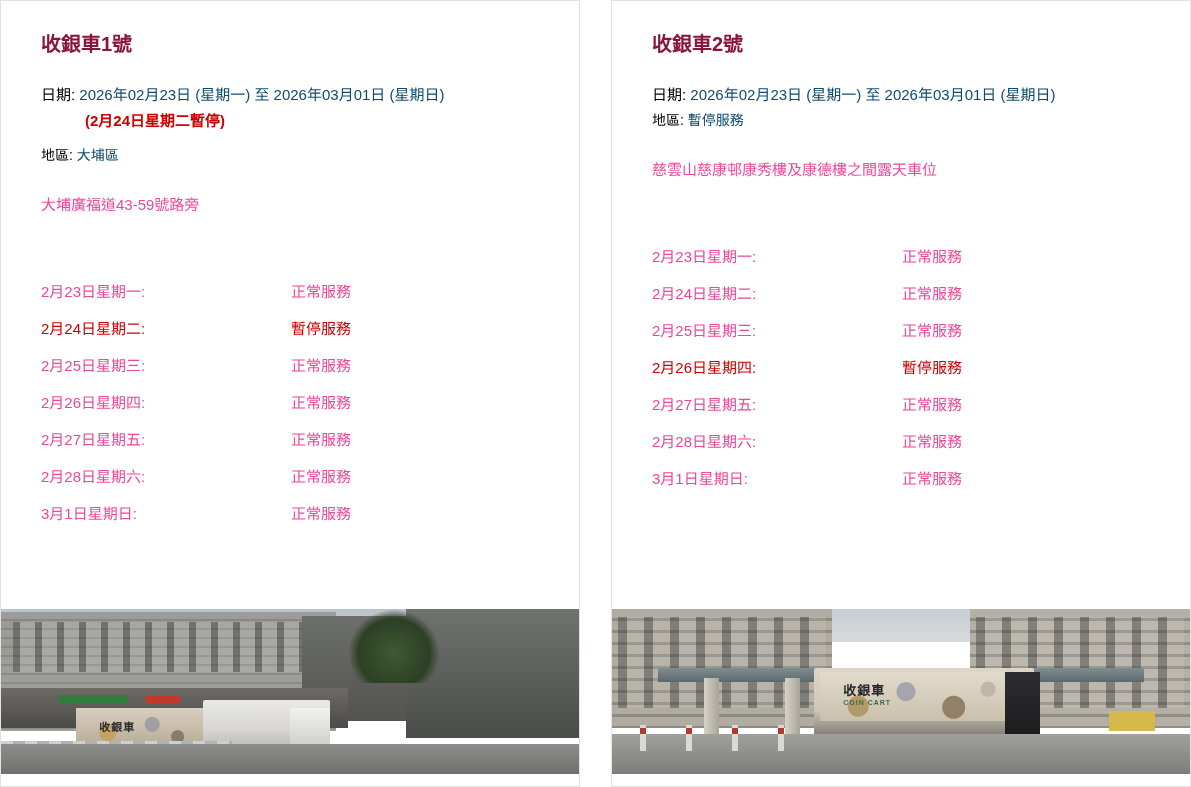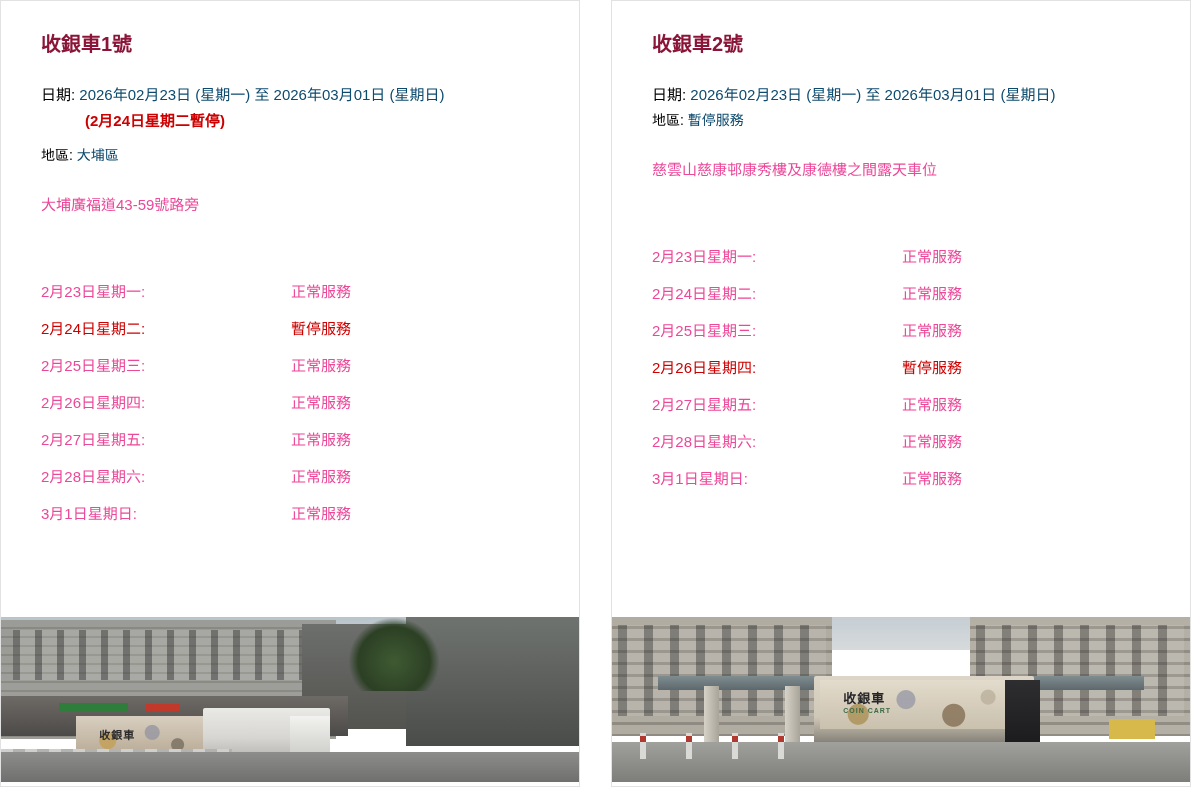--- a/index.html
+++ b/index.html
@@ -92,21 +92,21 @@
   }
   .schedule td.status {
     white-space: nowrap;
   }
   .schedule tr.suspended td {
     color: #cc0000;
   }
   .photo-strip {
     position: absolute;
     left: 0;
-    bottom: 4px;
+    bottom: 12px;
     width: 100%;
     height: 165px;
     overflow: hidden;
   }
   
   .photo {
     position: absolute;
     inset: 0;
   }
   

